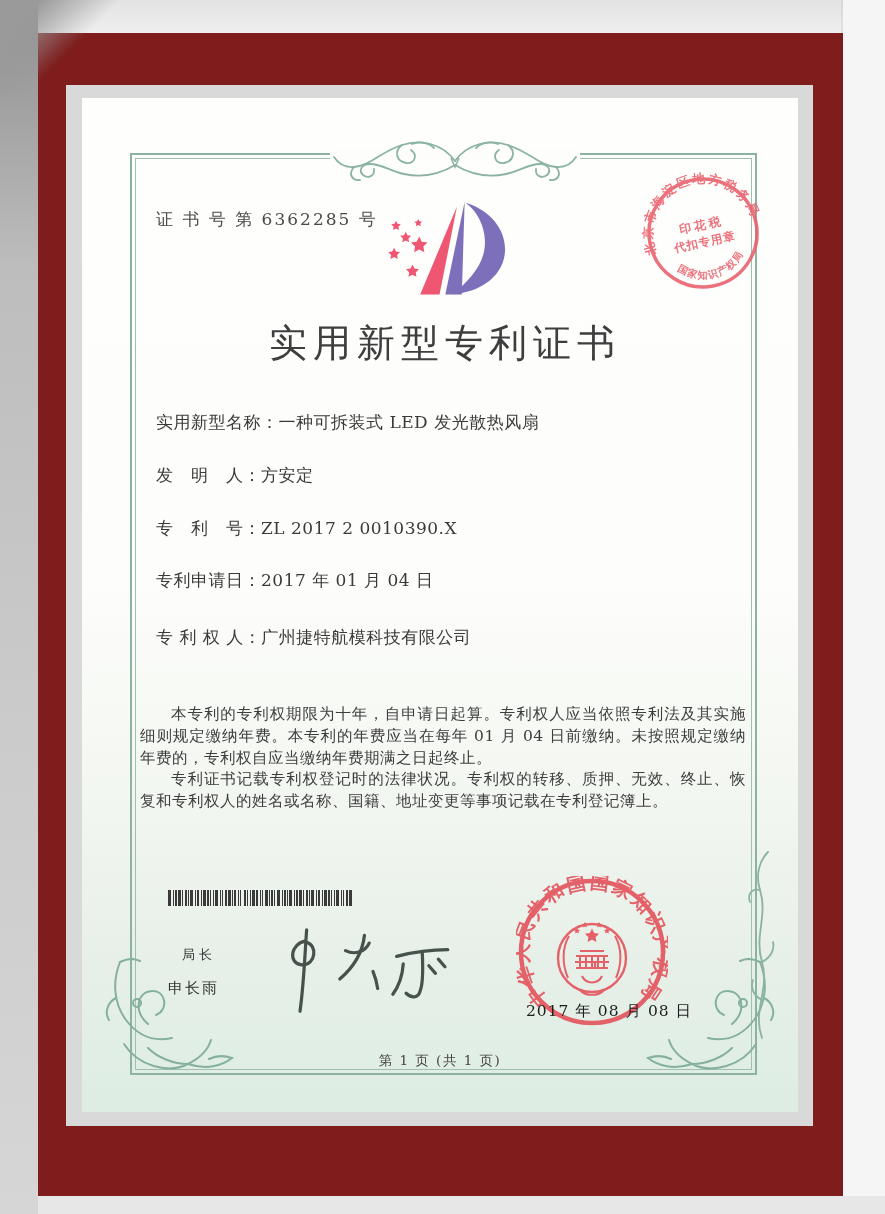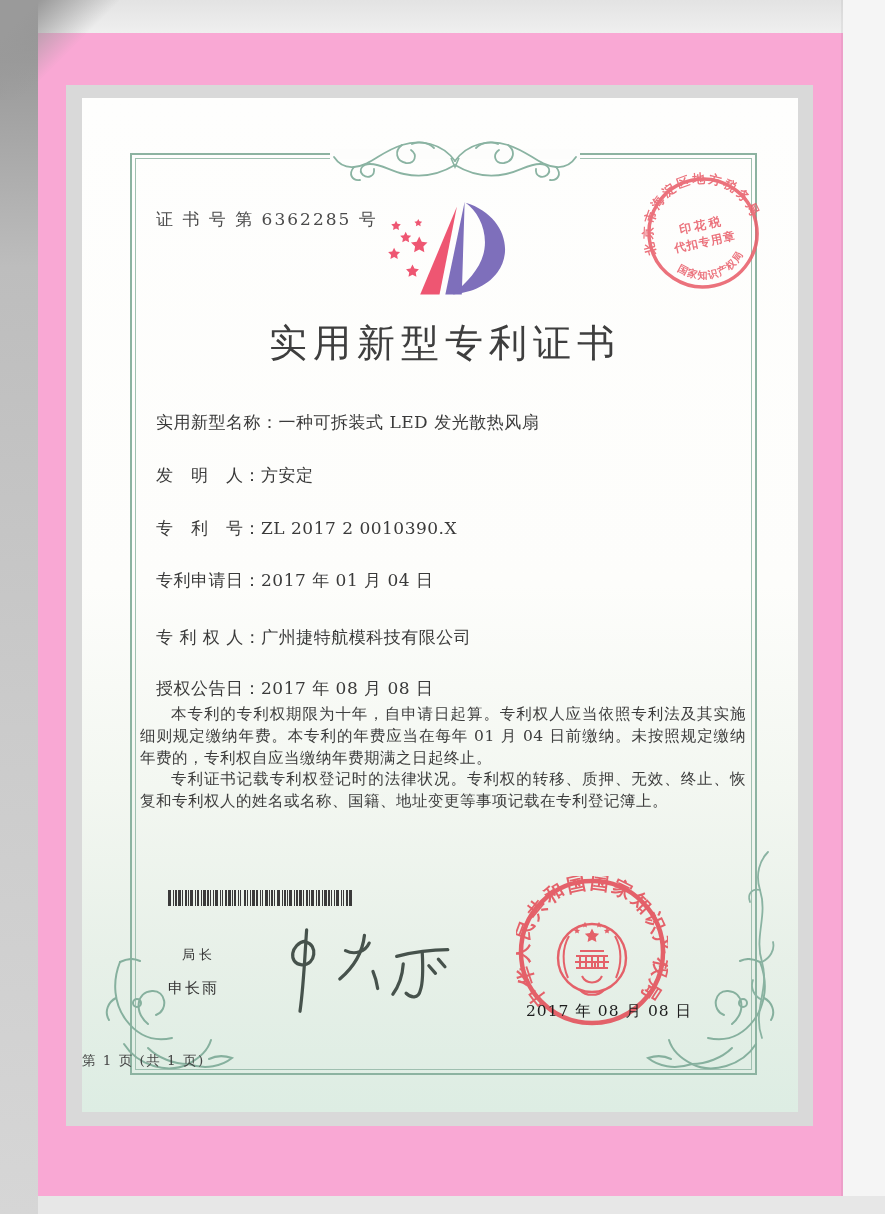--- a/index.html
+++ b/index.html
@@ -1,18 +1,18 @@
 <!DOCTYPE html>
 <html><head>
 <meta charset="utf-8">
 <style>
   html,body{margin:0;padding:0;}
   body{width:885px;height:1214px;overflow:hidden;background:#fff;
        font-family:"DejaVu Serif","Liberation Serif",serif;}
-  .stage{position:relative;width:885px;height:1214px;background:#f9a8d4;}
+  .stage{position:relative;width:885px;height:1214px;background:#7f1d1d;}
   
   .bg-top{position:absolute;left:0;top:0;width:885px;height:33px;
           background:linear-gradient(180deg,#e3e3e3,#efefef);}
   .bg-left{position:absolute;left:0;top:0;width:38px;height:1214px;
            background:linear-gradient(180deg,#8f8f8f,#bdbdbd 22%,#cbcbcb 60%,#d6d6d6);}
   .bg-corner{position:absolute;left:0;top:0;width:120px;height:100px;
              background:linear-gradient(135deg,#9a9a9a 18%,rgba(255,255,255,0) 55%);}
   .bg-bottom{position:absolute;left:0;top:1196px;width:885px;height:18px;background:#e7e7e7;}
   .bg-right{position:absolute;left:843px;top:0;width:42px;height:1214px;background:#f5f5f5;}
   .bevel-right{position:absolute;left:841px;top:0;width:2px;height:1214px;background:rgba(0,0,0,0.05);}
@@ -32,21 +32,21 @@
   .field{position:absolute;left:74px;font-size:17px;letter-spacing:.5px;white-space:nowrap;color:#3a3a3a;}
   .body-text{position:absolute;left:58px;top:606px;width:606px;font-size:15.5px;line-height:21.8px;
              letter-spacing:.5px;text-align:justify;color:#3d3d3d;}
   .body-text p{margin:0;text-indent:2em;}
   .barcode{position:absolute;left:86px;top:792px;}
   .signer-title{position:absolute;left:100px;top:848px;font-size:13px;letter-spacing:4px;color:#333;}
   .signer-name{position:absolute;left:86px;top:881px;font-size:15px;letter-spacing:2px;color:#333;}
   .signature{position:absolute;left:195px;top:828px;}
   .seal{position:absolute;left:434px;top:778px;opacity:.9;}
   .seal-date{position:absolute;left:444px;top:903px;font-size:15.5px;letter-spacing:1px;color:#1d1d1d;z-index:6;white-space:nowrap;}
-  .footer{position:absolute;left:0;top:954px;width:100%;text-align:left;font-size:13.5px;
+  .footer{position:absolute;left:0;top:954px;width:100%;text-align:center;font-size:13.5px;
           letter-spacing:1.5px;color:#454545;}
   .orn-top{position:absolute;left:248px;top:36px;}
   .orn-bl{position:absolute;left:8px;top:860px;}
   .orn-br{position:absolute;left:558px;top:860px;transform:scaleX(-1);}
   .orn-vine{position:absolute;left:660px;top:752px;}
   svg{display:block;}
 </style>
 </head>
 <body>
 
@@ -160,23 +160,20 @@
         <span>发　明　人：</span><span>方安定</span>
       </div>
       <div class="field" style="top:419px">
         <span>专　利　号：</span><span>ZL 2017 2 0010390.X</span>
       </div>
       <div class="field" style="top:471px">
         <span>专利申请日：</span><span>2017 年 01 月 04 日</span>
       </div>
       <div class="field" style="top:528px">
         <span>专 利 权 人：</span><span>广州捷特航模科技有限公司</span>
-      </div>
-      <div class="field" style="top:579px">
-        <span>授权公告日：</span><span>2017 年 08 月 08 日</span>
       </div>
 
       <div class="body-text">
         <p>本专利的专利权期限为十年，自申请日起算。专利权人应当依照专利法及其实施细则规定缴纳年费。本专利的年费应当在每年 01 月 04 日前缴纳。未按照规定缴纳年费的，专利权自应当缴纳年费期满之日起终止。</p>
         <p>专利证书记载专利权登记时的法律状况。专利权的转移、质押、无效、终止、恢复和专利权人的姓名或名称、国籍、地址变更等事项记载在专利登记簿上。</p>
       </div>
 
       <svg class="barcode" width="184" height="16" viewBox="0 0 184 16">
         <path d="M0,8 H184" stroke="#3a3a3a" stroke-width="16" stroke-dasharray="3 2 1 1 2 1 3 1 1 2 2 1 1 1 3 2 1 1 2 2 1 1 3 1 2 1 1 2 1 1 3 2 1 1 1 2 2 1 3 1 1 1 2 2 1 1 1 3 2 1 1 2 1 1 3 1 2 2 1 1 1 2 3 1 1 1 2 1 1 2 3 2 1 1 2 1 1 1"></path>
       </svg>

